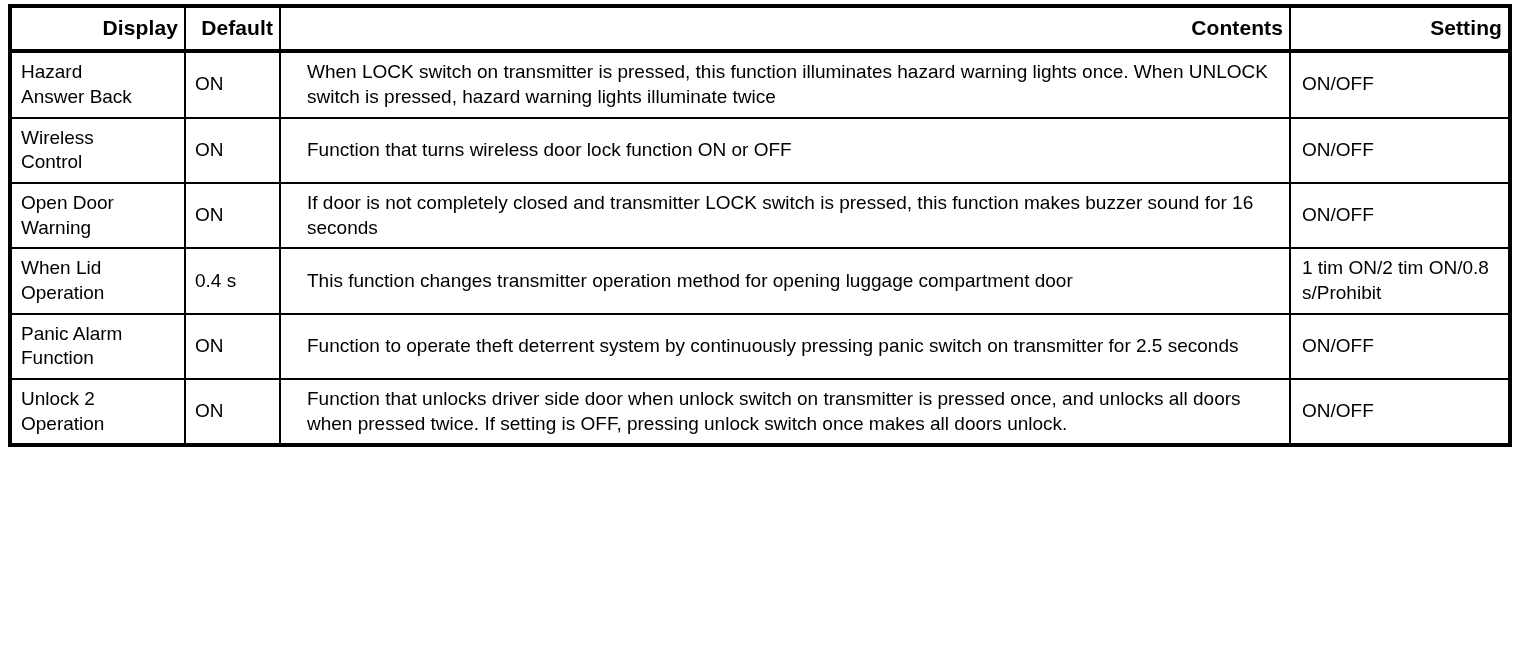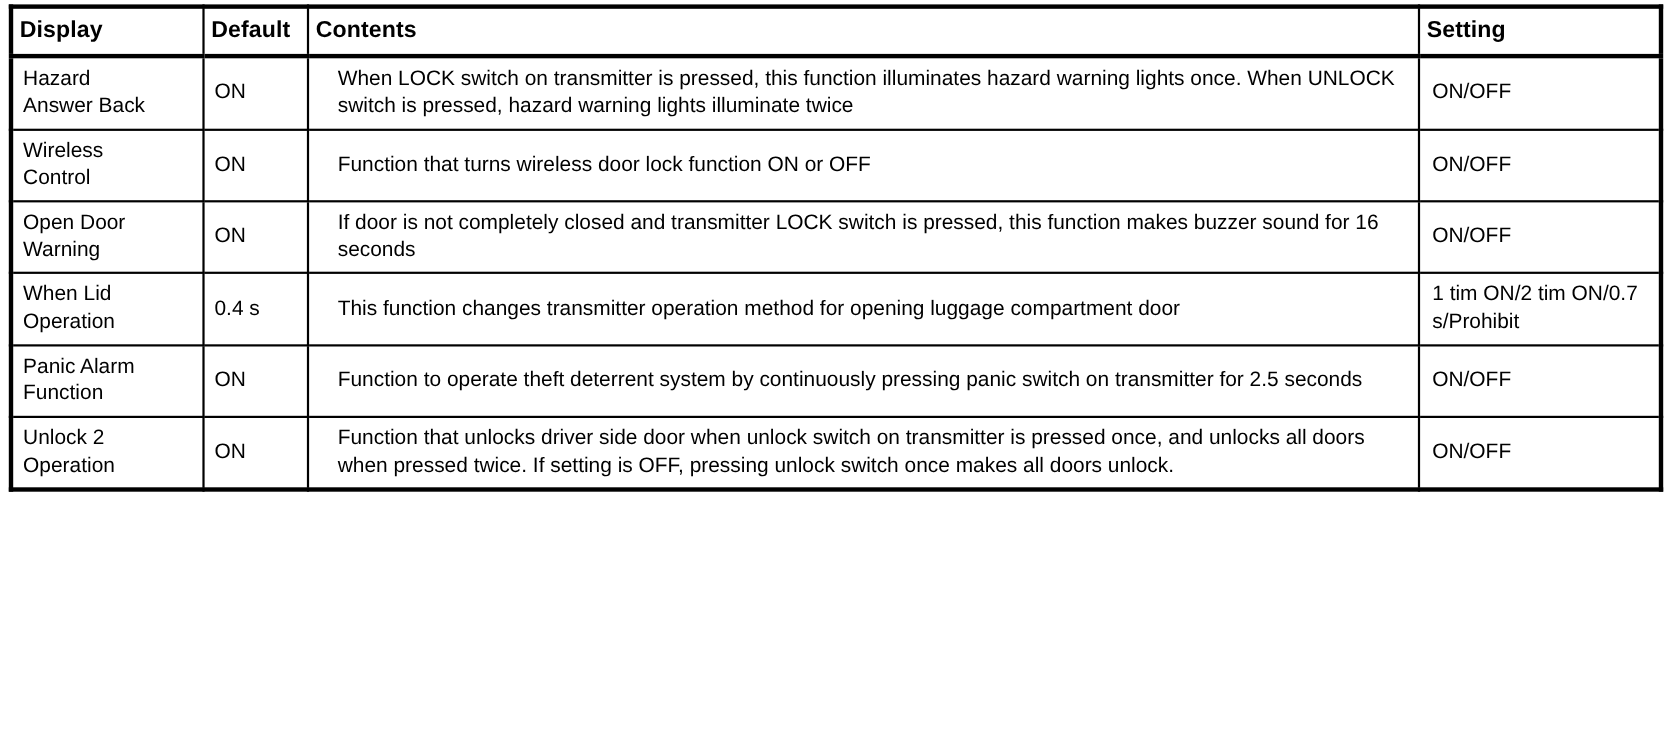--- a/index.html
+++ b/index.html
@@ -39,21 +39,21 @@
   table.spec-table col.col-display  { width: 175px; }
   table.spec-table col.col-default  { width: 95px;  }
   table.spec-table col.col-contents { width: 1010px;}
   table.spec-table col.col-setting  { width: 220px; }
 
   thead th {
     border-right: 2px solid #000000;
     border-bottom: 4px solid #000000;
     font-size: 21px;
     font-weight: bold;
-    text-align: left;
+    text-align: right;
     padding: 8px 6px 9px 6px;
     line-height: 1.15;
     letter-spacing: 0.1px;
     vertical-align: middle;
   }
   thead th.last-col { border-right: none; }
 
   tbody td {
     border-right: 2px solid #000000;
     border-bottom: 2px solid #000000;
@@ -112,21 +112,21 @@
 Warning</td>
         <td class="cell-default">ON</td>
         <td class="cell-contents">If door is not completely closed and transmitter LOCK switch is pressed, this function makes buzzer sound for 16 seconds</td>
         <td class="cell-setting last-col">ON/OFF</td>
       </tr>
       <tr>
         <td class="cell-display nowrap-line">When Lid
 Operation</td>
         <td class="cell-default">0.4 s</td>
         <td class="cell-contents">This function changes transmitter operation method for opening luggage compartment door</td>
-        <td class="cell-setting last-col">1 tim ON/2 tim ON/0.7 s/Prohibit</td>
+        <td class="cell-setting last-col">1 tim ON/2 tim ON/0.8 s/Prohibit</td>
       </tr>
       <tr>
         <td class="cell-display nowrap-line">Panic Alarm
 Function</td>
         <td class="cell-default">ON</td>
         <td class="cell-contents">Function to operate theft deterrent system by continuously pressing panic switch on transmitter for 2.5 seconds</td>
         <td class="cell-setting last-col">ON/OFF</td>
       </tr>
       <tr>
         <td class="cell-display nowrap-line">Unlock 2

